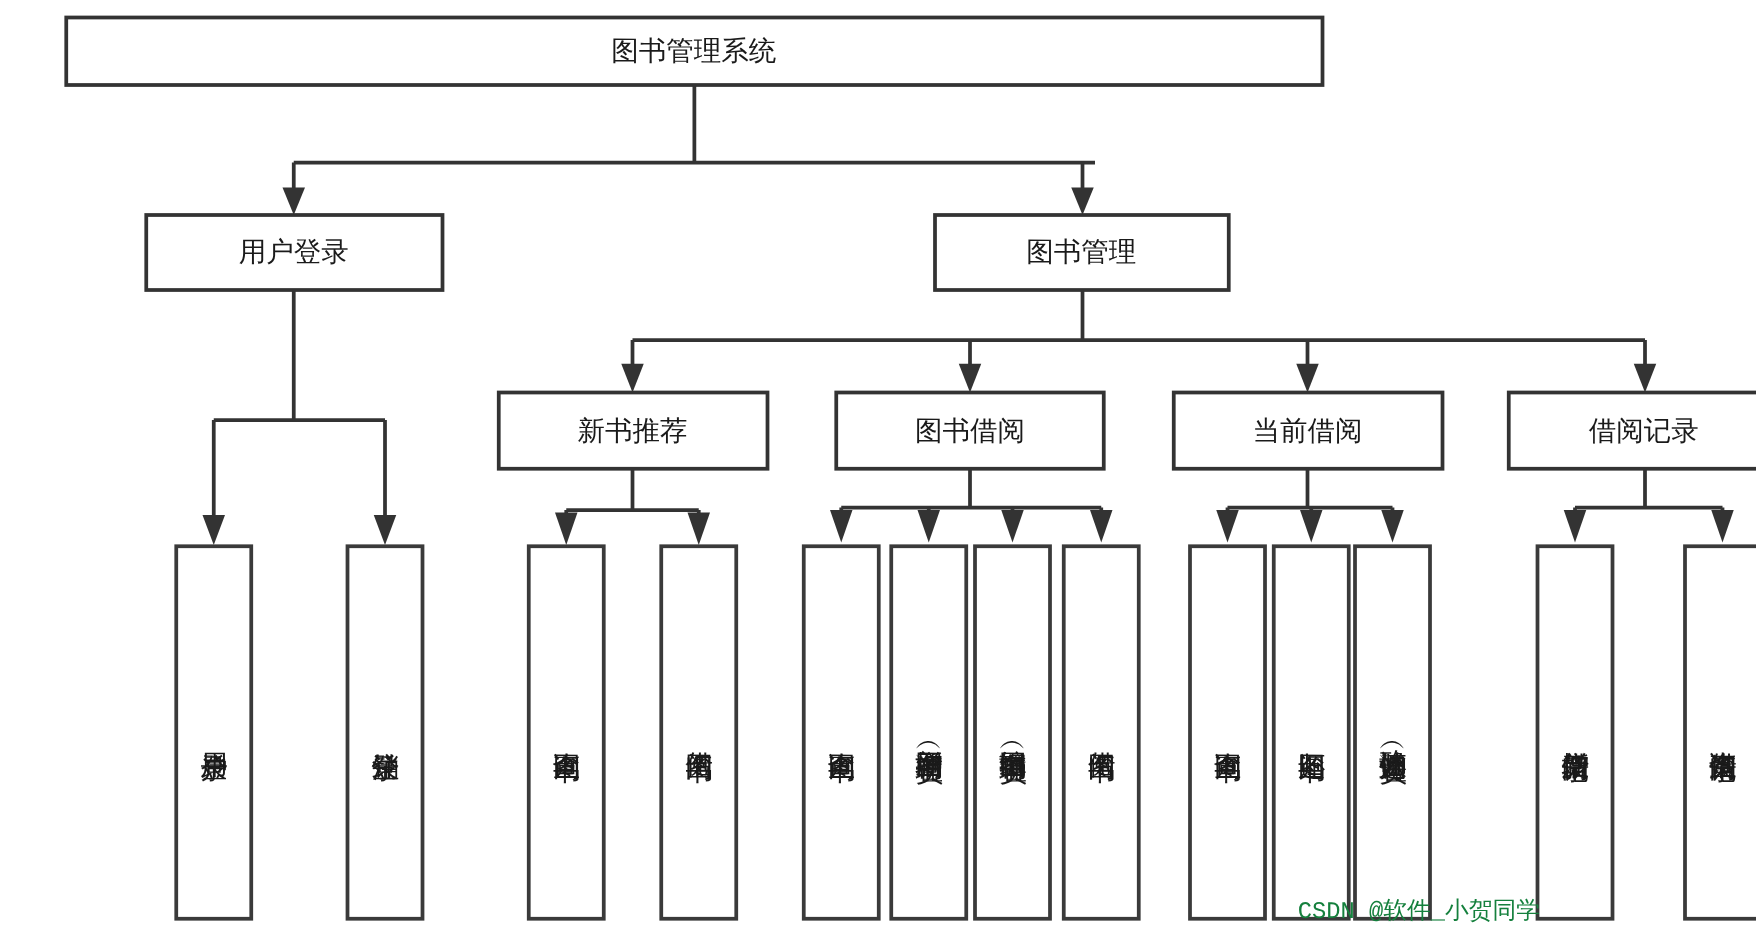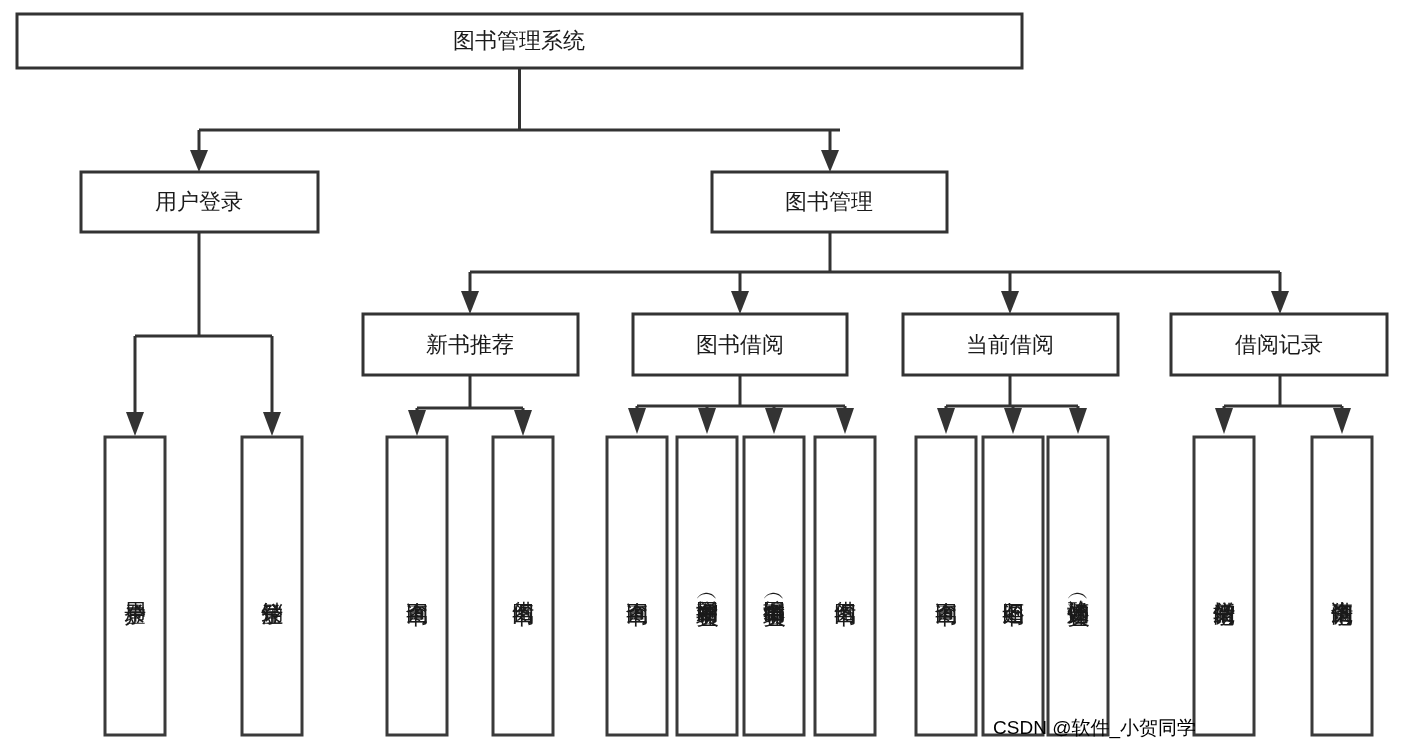--- a/index.html
+++ b/index.html
@@ -11,20 +11,21 @@
     width: 1405px;
     height: 747px;
     font-family: "Liberation Sans", "DejaVu Sans", sans-serif;
     overflow: hidden;
     position: relative;
   }
   #diagram-root {
     position: relative;
     width: 1208px;
     height: 747px;
+    margin-left: 36px;
   }
   svg.diagram-canvas {
     position: absolute;
     top: 0;
     left: 0;
     width: 1405px;
     height: 747px;
   }
   .node-box {
     fill: #ffffff;
@@ -64,23 +65,23 @@
     align-items: center;
     justify-content: center;
     letter-spacing: 1px;
     white-space: nowrap;
     pointer-events: none;
   }
   .watermark {
     position: absolute;
     right: 12px;
     bottom: 6px;
-    font-family: Liberation Sans, sans-serif;
+    font-family: Liberation Mono, monospace;
     font-size: 19px;
-    color: #000000;
+    color: #15803d;
     white-space: nowrap;
     user-select: none;
   }
 </style>
 </head>
 <body>
 
 <div id="diagram-root">
 
   <svg class="diagram-canvas" viewBox="0 0 1405 747" xmlns="http://www.w3.org/2000/svg">

